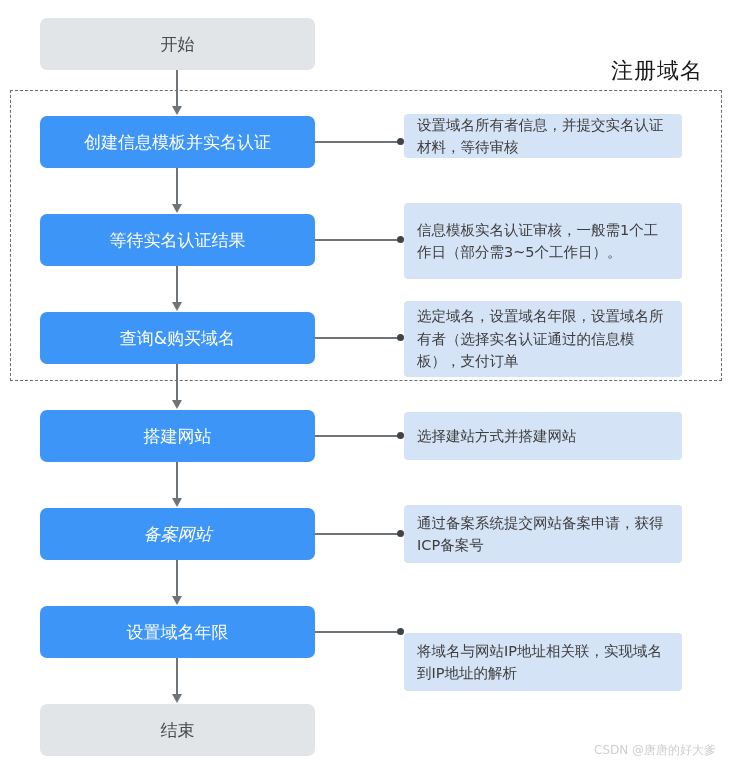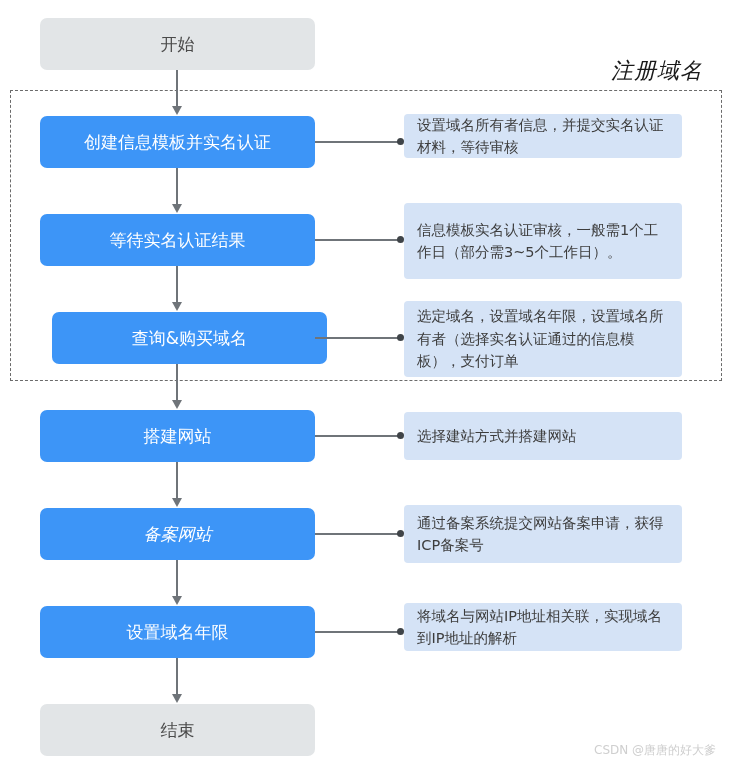--- a/index.html
+++ b/index.html
@@ -105,29 +105,29 @@
     color: #cfcfcf;
     white-space: nowrap;
   }
 </style>
 </head>
 <body>
 
 <div id="canvas">
 
   <div class="group-box" style="left:10px; top:90px; width:712px; height:291px;"></div>
-  <div class="group-title" style="left:611px; top:56px;font-style:italic;">注册域名</div>
+  <div class="group-title" style="left:611px; top:56px;">注册域名</div>
 
   <div class="node node-terminal" style="left:40px; top:18px; width:275px; height:52px;text-align:right;">开始</div>
 
   <div class="node node-process" style="left:40px; top:116px; width:275px; height:52px;">创建信息模板并实名认证</div>
 
   <div class="node node-process" style="left:40px; top:214px; width:275px; height:52px;">等待实名认证结果</div>
 
-  <div class="node node-process" style="left:40px; top:312px; width:275px; height:52px;margin-left:12px;">查询&amp;购买域名</div>
+  <div class="node node-process" style="left:40px; top:312px; width:275px; height:52px;">查询&amp;购买域名</div>
 
   <div class="node node-process" style="left:40px; top:410px; width:275px; height:52px;">搭建网站</div>
 
   <div class="node node-process" style="left:40px; top:508px; width:275px; height:52px;font-style:italic;">备案网站</div>
 
   <div class="node node-process" style="left:40px; top:606px; width:275px; height:52px;">设置域名年限</div>
 
   <div class="node node-terminal" style="left:40px; top:704px; width:275px; height:52px;">结束</div>
 
   <div class="v-line" style="left:176px; top:70px; height:37px;"></div>
@@ -172,17 +172,17 @@
   <div class="note" style="left:404px; top:114px; width:278px; height:44px;">设置域名所有者信息，并提交实名认证材料，等待审核</div>
 
   <div class="note" style="left:404px; top:203px; width:278px; height:76px;">信息模板实名认证审核，一般需1个工作日（部分需3~5个工作日）。</div>
 
   <div class="note" style="left:404px; top:301px; width:278px; height:76px;">选定域名，设置域名年限，设置域名所有者（选择实名认证通过的信息模板），支付订单</div>
 
   <div class="note" style="left:404px; top:412px; width:278px; height:48px;">选择建站方式并搭建网站</div>
 
   <div class="note" style="left:404px; top:505px; width:278px; height:58px;">通过备案系统提交网站备案申请，获得ICP备案号</div>
 
-  <div class="note" style="left:404px; top:603px; width:278px; height:48px;">将域名与网站IP地址相关联，实现域名到IP地址的解析</div>
+  <div class="note" style="left:404px; top:633px; width:278px; height:58px;">将域名与网站IP地址相关联，实现域名到IP地址的解析</div>
 
   <div class="watermark" style="left:594px; top:742px;">CSDN @唐唐的好大爹</div>
 
 </div>
 
 </body></html>

